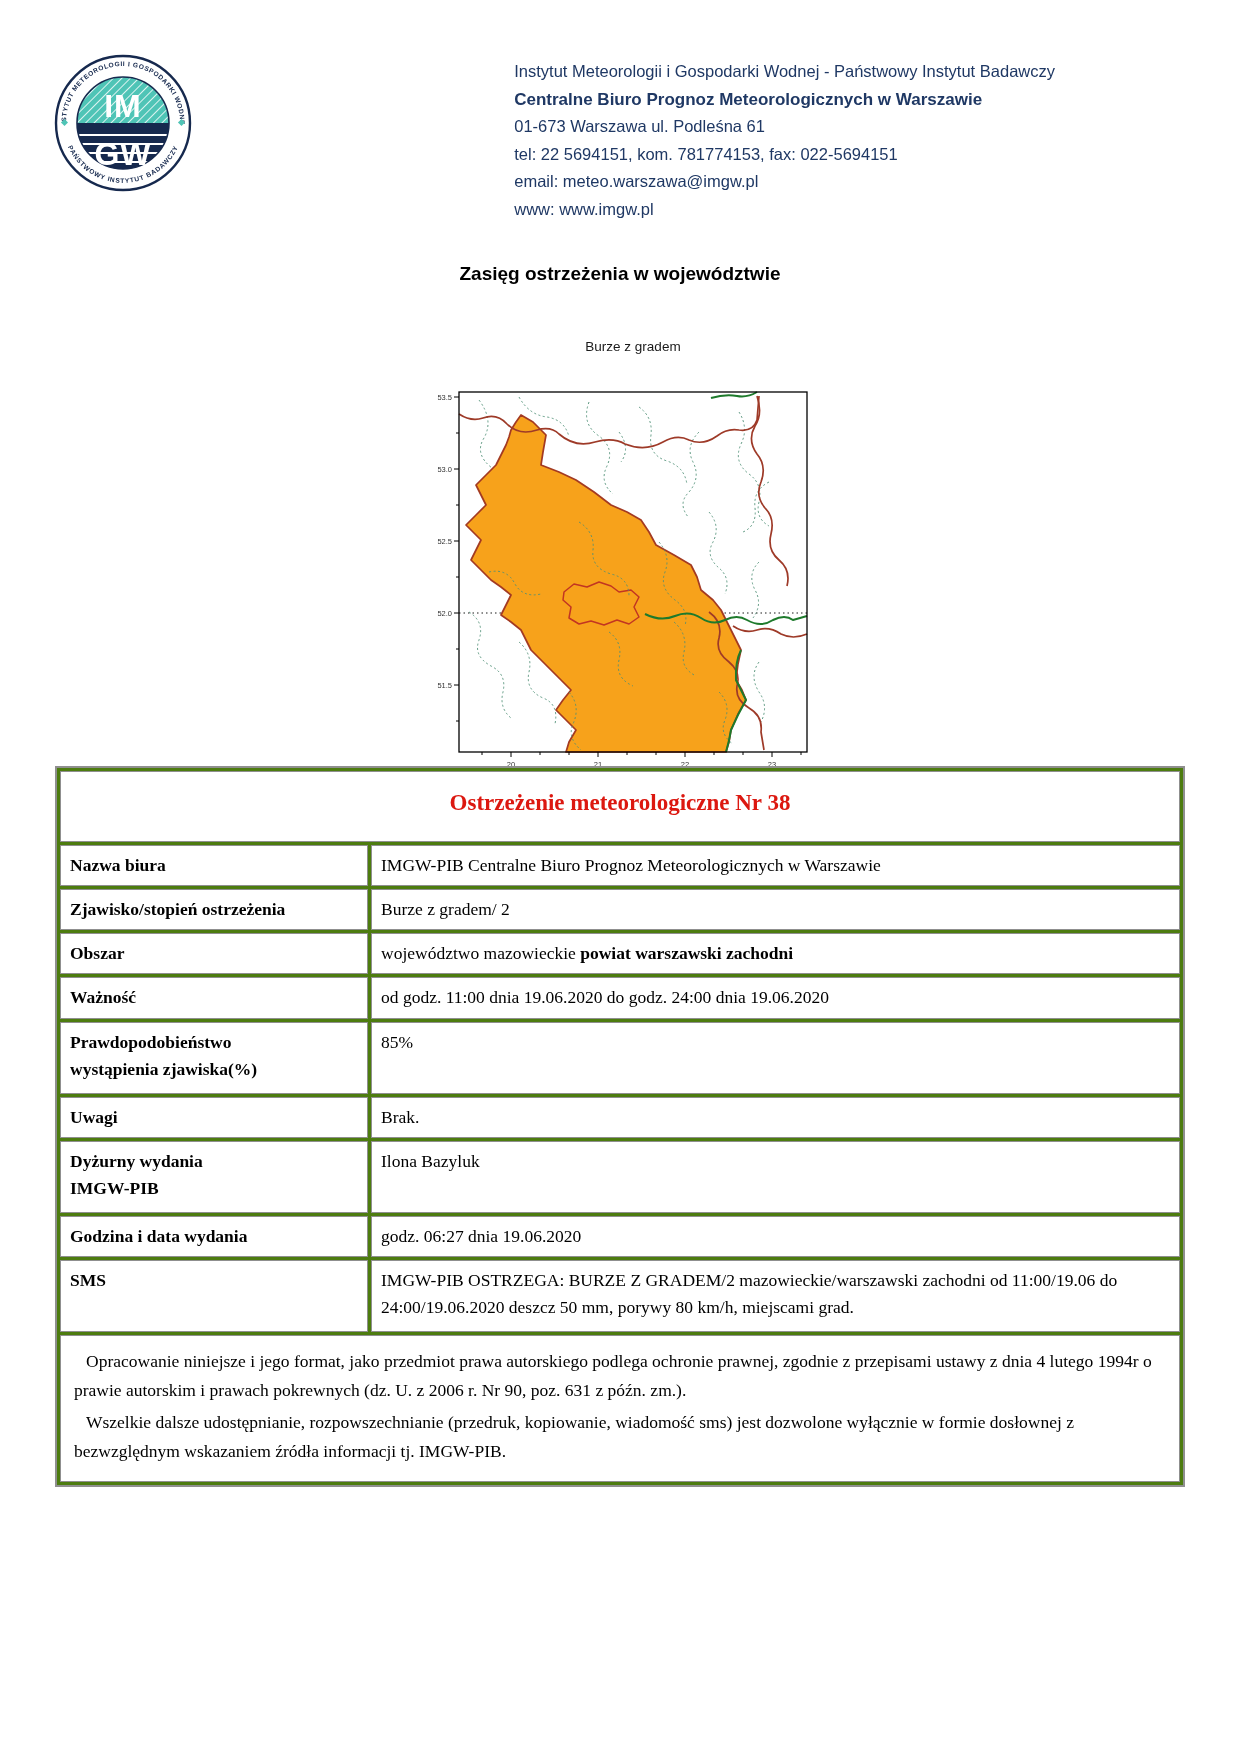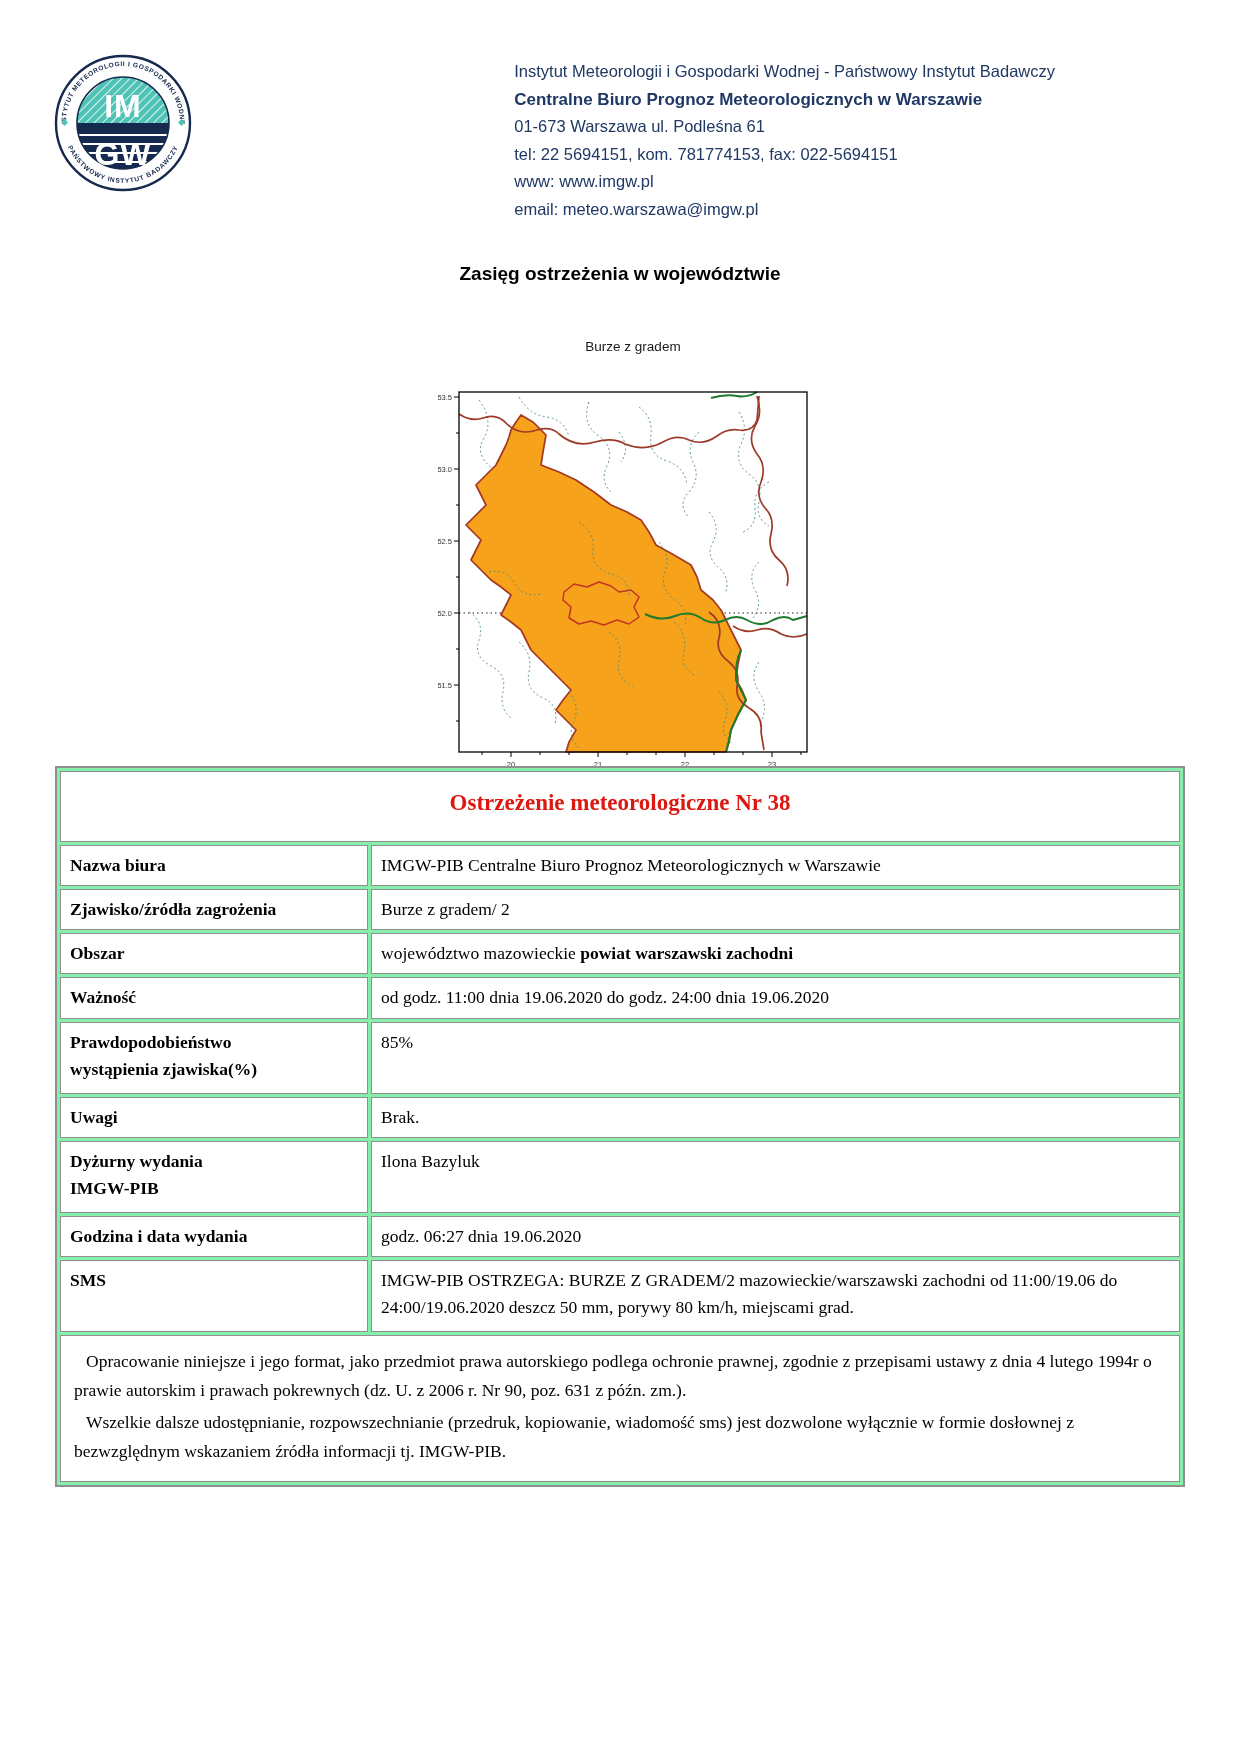--- a/index.html
+++ b/index.html
@@ -15,21 +15,21 @@
   
   .section-title {position:absolute; left:0; top:263px; width:1240px; text-align:center;
                   font-size:19px; color:#000;font-weight:bold;}
   .map-subtitle {position:absolute; left:398px; top:303px; width:470px; text-align:center;
                  font-size:13.5px; color:#1a1a1a;margin-top:36px;}
   .map-svg {position:absolute; left:427px; top:380px;}
 
   
   .warn-table {position:absolute; left:55px; top:766px; width:1130px;
                border-collapse:separate; border-spacing:3px; border:2px solid #8f8f8f;
-               background:#86efac; font-family:"Liberation Serif", serif;
+               background:#4d7c0f; font-family:"Liberation Serif", serif;
                font-size:17.5px; line-height:1.55; color:#000;}
   .warn-table td {border:1px solid #8f8f8f; padding:6px 9px; vertical-align:top; background:#fff;}
   .warn-table td.lbl {width:288px; font-weight:bold;}
   .title-cell {text-align:center; font-weight:bold; font-size:23px; color:#DC1810;
                height:50px; padding-top:13px !important;}
   tr.tall td {height:58px;}
   .footer-cell {line-height:29px; padding:8px 10px 12px 10px !important;}
   .footer-cell p {margin:3px; text-indent:12px;}
   .bold-seg {font-weight:bold;}
 </style>
@@ -72,22 +72,22 @@
       <rect x="9" y="67" width="5" height="5" transform="rotate(45 11.5 69.5)" fill="#4FC4B6"></rect>
       <rect x="126" y="67" width="5" height="5" transform="rotate(45 128.5 69.5)" fill="#4FC4B6"></rect>
     </svg>
   </div>
 
   <div class="hdr-text">
     <div>Instytut Meteorologii i Gospodarki Wodnej - Państwowy Instytut Badawczy</div>
     <div class="bold">Centralne Biuro Prognoz Meteorologicznych w Warszawie</div>
     <div>01-673 Warszawa ul. Podleśna 61</div>
     <div>tel: 22 5694151, kom. 781774153, fax: 022-5694151</div>
+    <div>email: meteo.warszawa@imgw.pl</div>
     <div>www: www.imgw.pl</div>
-    <div>email: meteo.warszawa@imgw.pl</div>
   </div>
 
   <div class="section-title">Zasięg ostrzeżenia w województwie</div>
   <div class="map-subtitle">Burze z gradem</div>
 
   <svg class="map-svg" width="390" height="392" viewBox="-32 -12 390 392">
 
     <rect x="0" y="0" width="348" height="360" fill="#ffffff"></rect>
 
     <line x1="0" y1="221" x2="348" y2="221" stroke="#000000" stroke-width="0.9" stroke-dasharray="1.5,3"></line>
@@ -175,21 +175,21 @@
   <table class="warn-table">
     <tbody>
         <tr>
       <td class="title-cell" colspan="2">Ostrzeżenie meteorologiczne Nr 38</td>
     </tr>
     <tr>
       <td class="lbl">Nazwa biura</td>
       <td>IMGW-PIB Centralne Biuro Prognoz Meteorologicznych w Warszawie</td>
     </tr>
     <tr>
-      <td class="lbl">Zjawisko/źródła zagrożenia</td>
+      <td class="lbl">Zjawisko/stopień ostrzeżenia</td>
       <td>Burze z gradem/ 2</td>
     </tr>
     <tr>
       <td class="lbl">Obszar</td>
       <td><span>województwo mazowieckie </span><span class="bold-seg">powiat warszawski zachodni</span></td>
     </tr>
     <tr>
       <td class="lbl">Ważność</td>
       <td>od godz. 11:00 dnia 19.06.2020 do godz. 24:00 dnia 19.06.2020</td>
     </tr>

